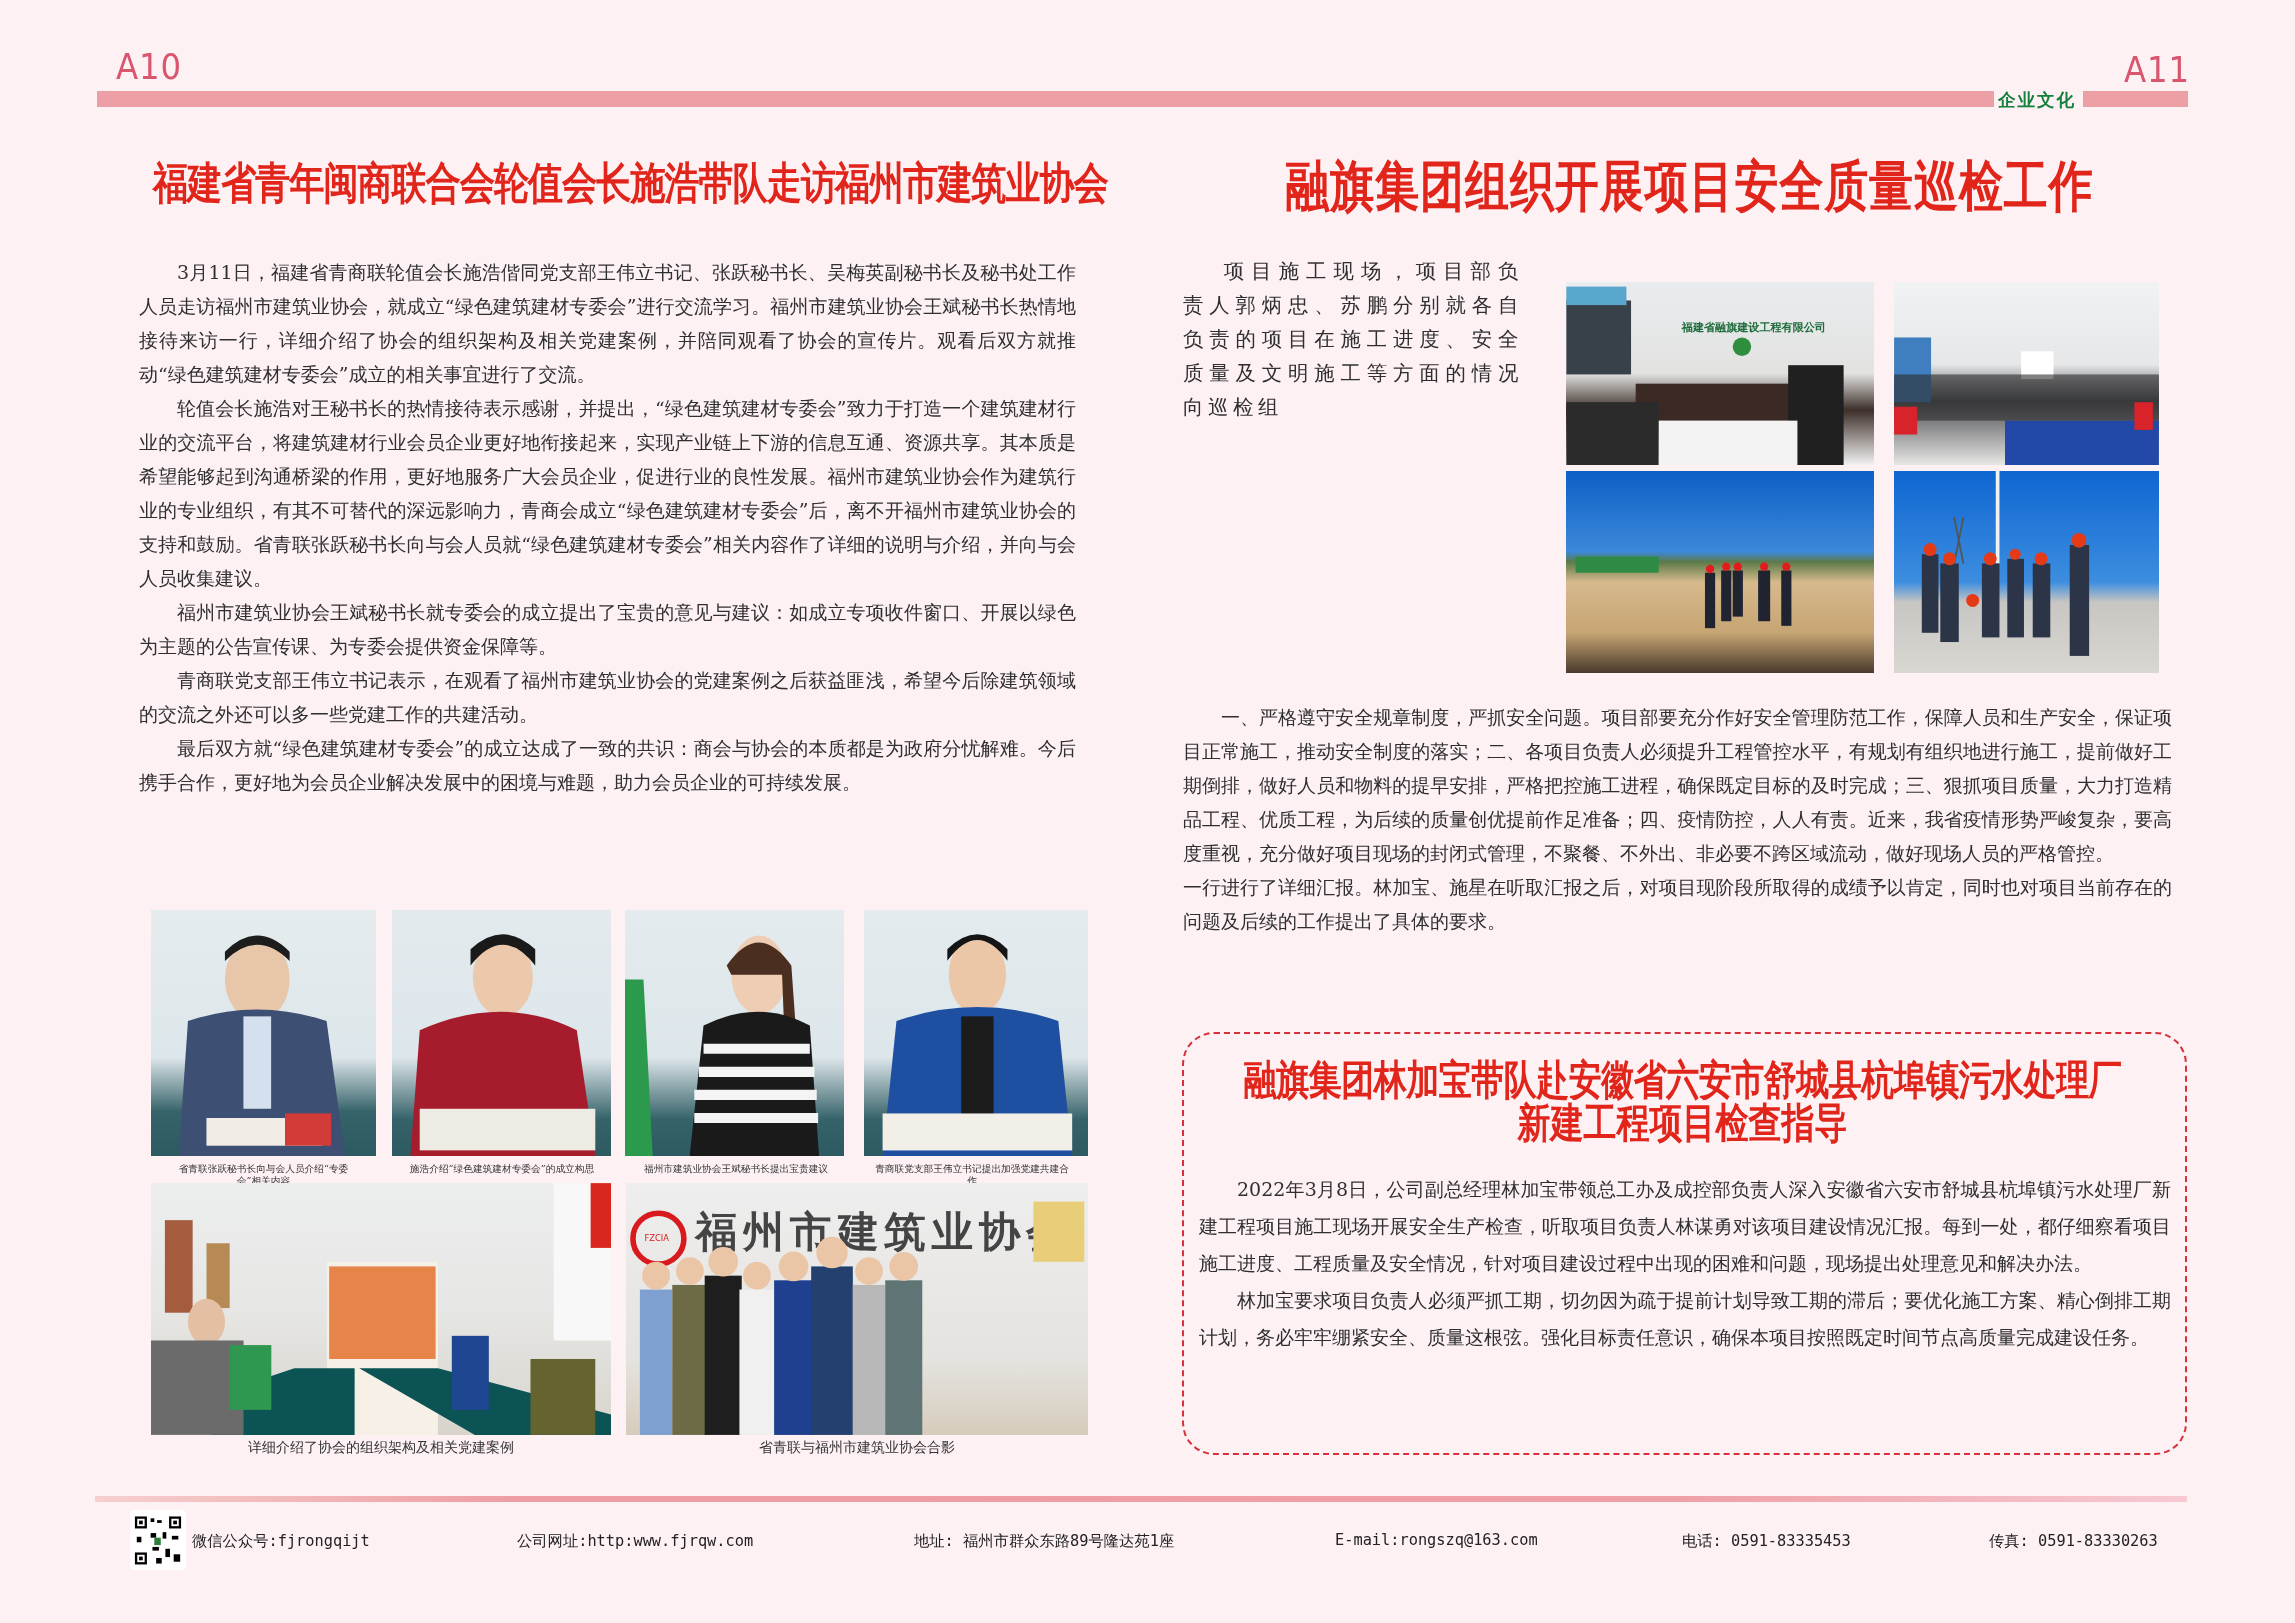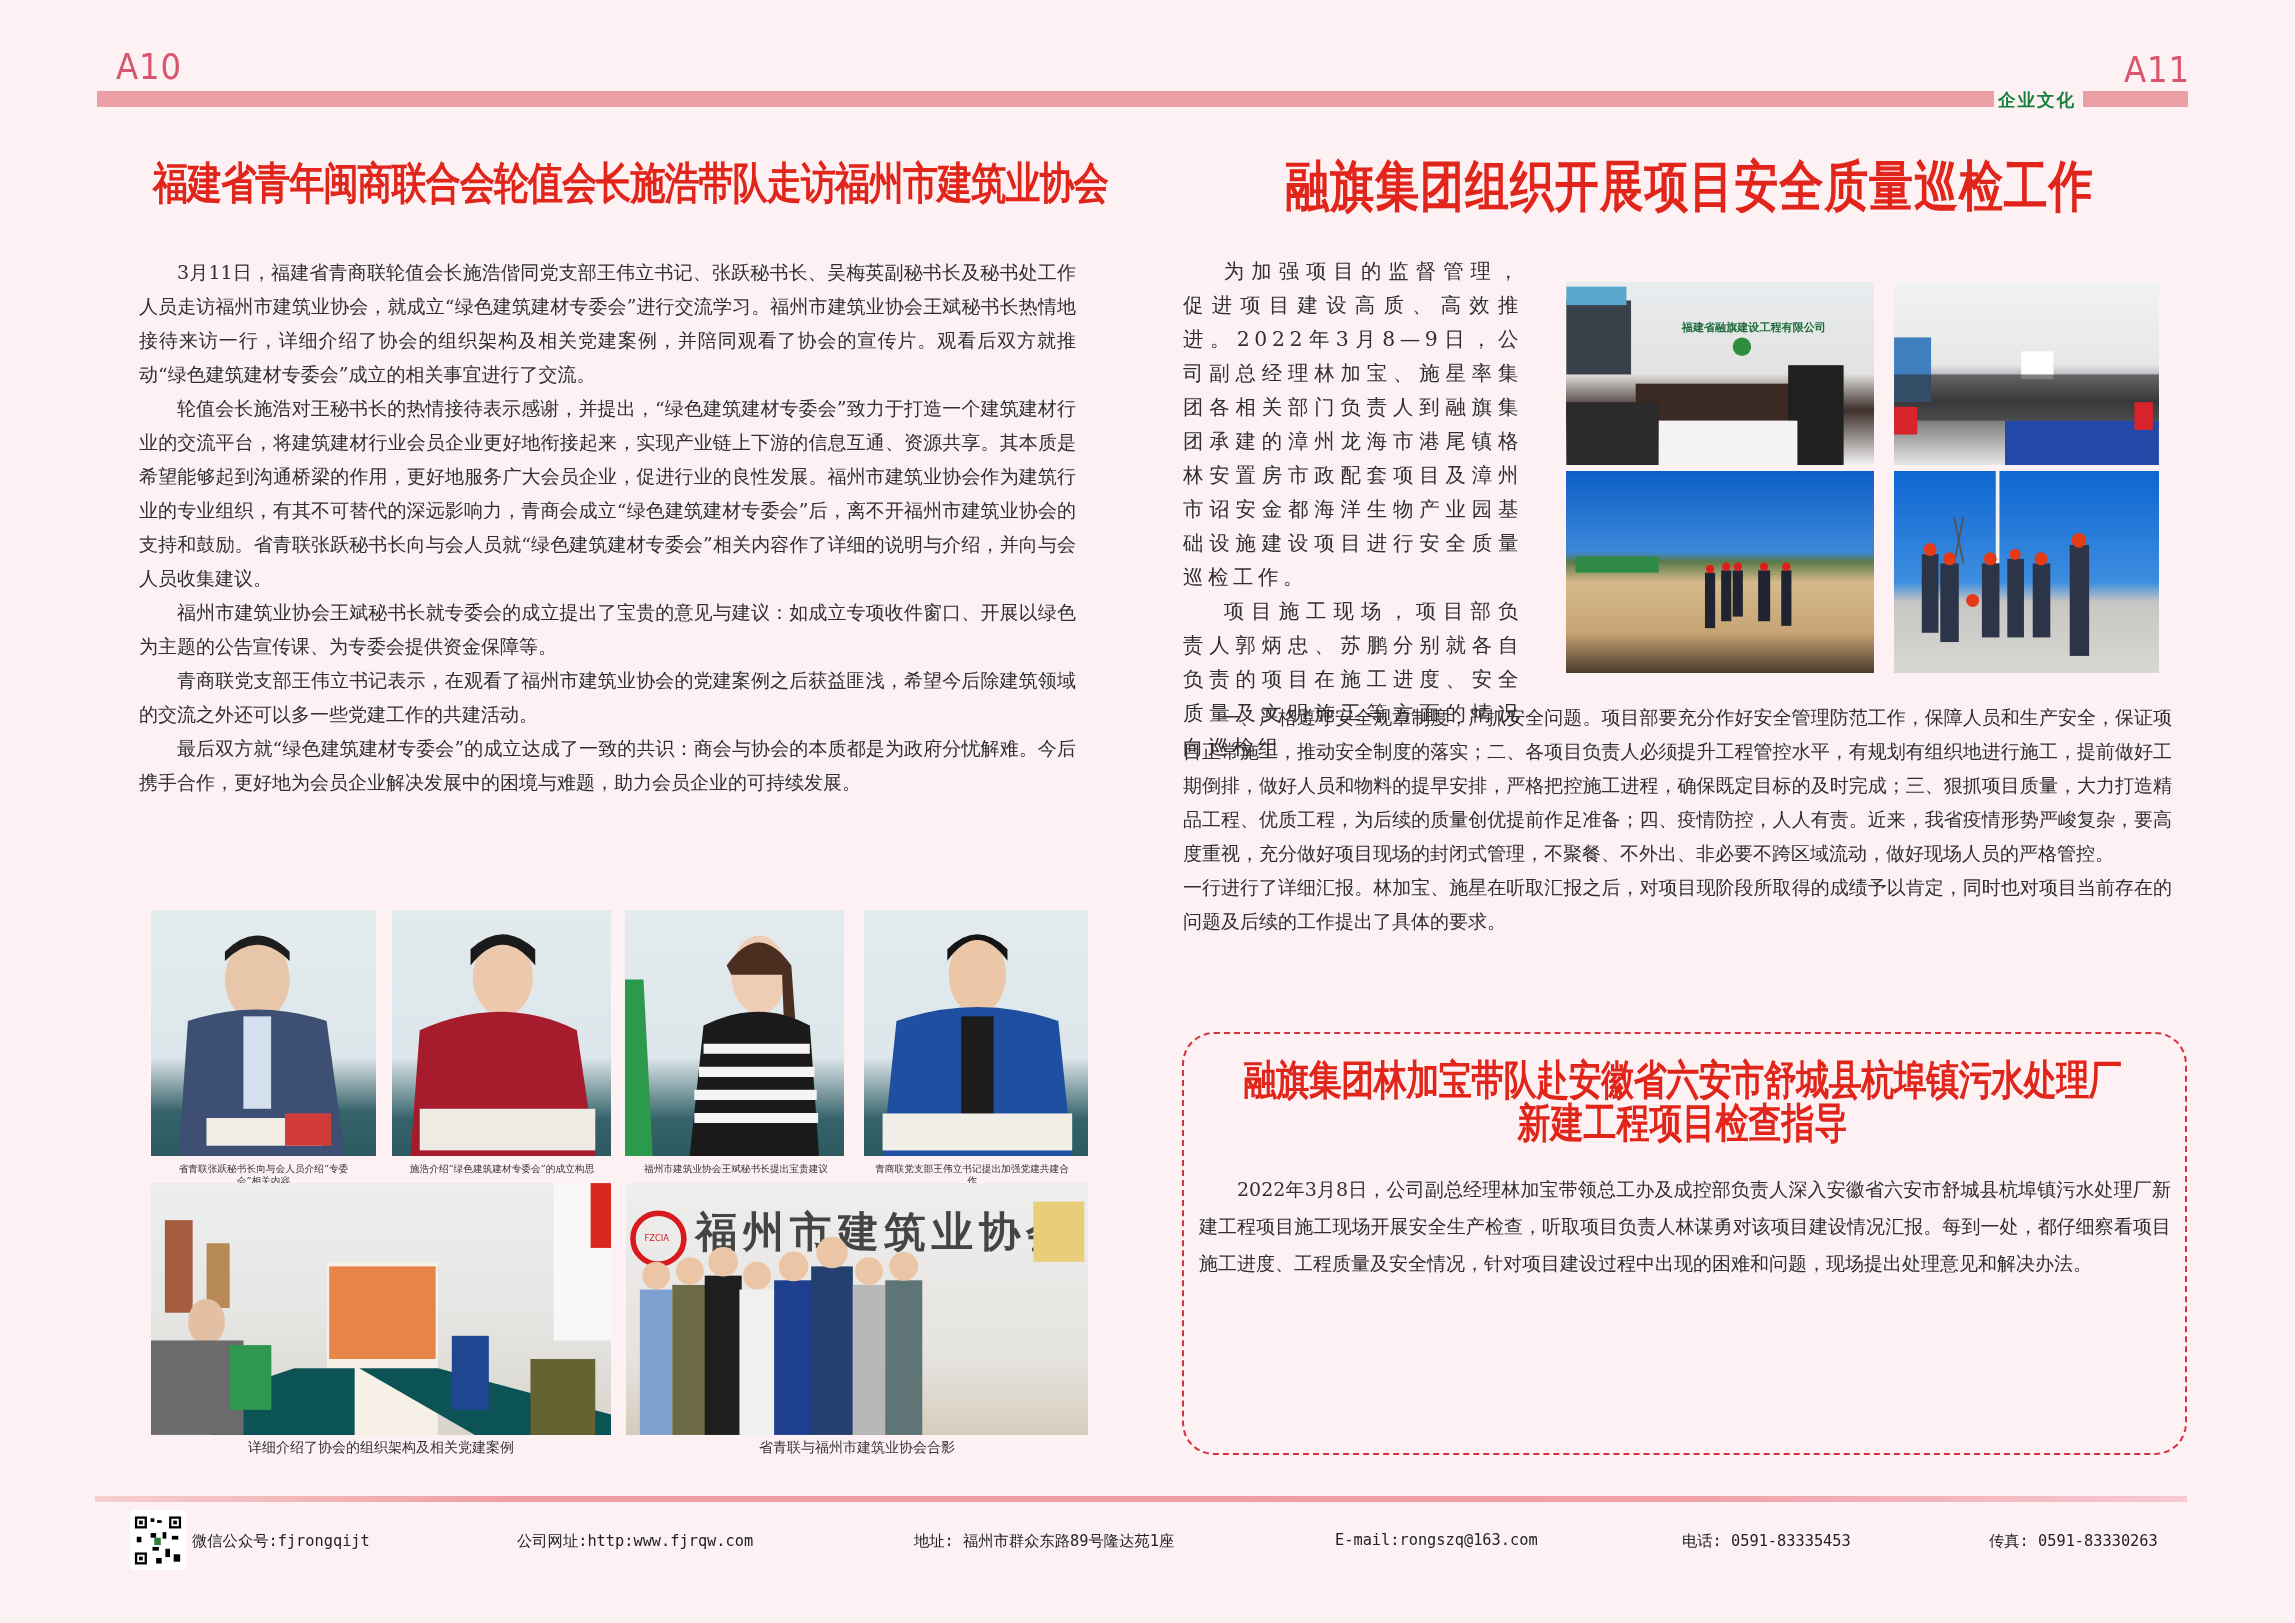--- a/index.html
+++ b/index.html
@@ -125,21 +125,20 @@
       </g>
     </svg>
 </div>
 
 <div class="caption2" style="left:151px;top:1439px;width:460px;">详细介绍了协会的组织架构及相关党建案例</div>
 <div class="caption2" style="left:626px;top:1439px;width:462px;">省青联与福州市建筑业协会合影</div>
 
 <div class="title" style="left:1185px;width:1009px;top:157px;font-size:44px;letter-spacing:0.9px;">融旗集团组织开展项目安全质量巡检工作</div>
 
 <div class="body-text" style="left:1183px;top:254px;width:340px;font-size:20.4px;letter-spacing:4.6px;">
-  <p>为加强项目的监督管理，促进项目建设高质、高效推进。2022年3月8—9日，公司副总经理林加宝、施星率集团各相关部门负责人到融旗集团承建的漳州龙海市港尾镇格林安置房市政配套项目及漳州市诏安金都海洋生物产业园基础设施建设项目进行安全质量巡检工作。</p>
   <p>项目施工现场，项目部负责人郭炳忠、苏鹏分别就各自负责的项目在施工进度、安全质量及文明施工等方面的情况向巡检组</p>
 </div>
 
 <div class="photo" style="left:1566px;top:282px;width:308px;height:183px;background:linear-gradient(180deg,#e9ecef 0%,#e2e2e0 50%,#3d2f2a 70%,#f2f2f2 100%);">
   <svg width="308" height="183" viewBox="0 0 665 396">
       <rect x="0" y="40" width="140" height="160" fill="#38414a"></rect>
       <rect x="0" y="10" width="130" height="40" fill="#59a7cc"></rect>
       <text x="250" y="105" font-size="24" fill="#1d6b3a" font-family="DejaVu Sans" font-weight="bold">福建省融旗建设工程有限公司</text>
       <circle cx="380" cy="140" r="20" fill="#2f8d3e"></circle>
       <rect x="150" y="220" width="400" height="80" fill="#3b2a24"></rect>
@@ -204,20 +203,21 @@
 <div class="body-text" style="left:1183px;top:700px;width:989px;">
   <p>一、严格遵守安全规章制度，严抓安全问题。项目部要充分作好安全管理防范工作，保障人员和生产安全，保证项目正常施工，推动安全制度的落实；二、各项目负责人必须提升工程管控水平，有规划有组织地进行施工，提前做好工期倒排，做好人员和物料的提早安排，严格把控施工进程，确保既定目标的及时完成；三、狠抓项目质量，大力打造精品工程、优质工程，为后续的质量创优提前作足准备；四、疫情防控，人人有责。近来，我省疫情形势严峻复杂，要高度重视，充分做好项目现场的封闭式管理，不聚餐、不外出、非必要不跨区域流动，做好现场人员的严格管控。</p>
   <p style="text-indent:0;">一行进行了详细汇报。林加宝、施星在听取汇报之后，对项目现阶段所取得的成绩予以肯定，同时也对项目当前存在的问题及后续的工作提出了具体的要求。</p>
 </div>
 
 <div class="dash-box" style="left:1182px;top:1032px;width:1001px;height:419px;"></div>
 <div class="title" style="left:1194px;width:977px;top:1058px;font-size:33px;letter-spacing:-0.5px;">融旗集团林加宝带队赴安徽省六安市舒城县杭埠镇污水处理厂</div>
 <div class="title" style="left:1194px;width:977px;top:1101px;font-size:33px;">新建工程项目检查指导</div>
 <div class="body-text" style="left:1199px;top:1171px;width:972px;line-height:37px;">
   <p>2022年3月8日，公司副总经理林加宝带领总工办及成控部负责人深入安徽省六安市舒城县杭埠镇污水处理厂新建工程项目施工现场开展安全生产检查，听取项目负责人林谋勇对该项目建设情况汇报。每到一处，都仔细察看项目施工进度、工程质量及安全情况，针对项目建设过程中出现的困难和问题，现场提出处理意见和解决办法。</p>
+  <p>林加宝要求项目负责人必须严抓工期，切勿因为疏于提前计划导致工期的滞后；要优化施工方案、精心倒排工期计划，务必牢牢绷紧安全、质量这根弦。强化目标责任意识，确保本项目按照既定时间节点高质量完成建设任务。</p>
 </div>
 
 <div class="footer-line"></div>
 <div class="qr">
   <svg width="56" height="60" viewBox="0 0 120 130">
       <rect x="8" y="12" width="104" height="108" fill="#fff"></rect>
       <g fill="#000">
         <rect x="10" y="14" width="26" height="26"></rect>
         <rect x="84" y="14" width="26" height="26"></rect>
         <rect x="10" y="92" width="26" height="26"></rect>

